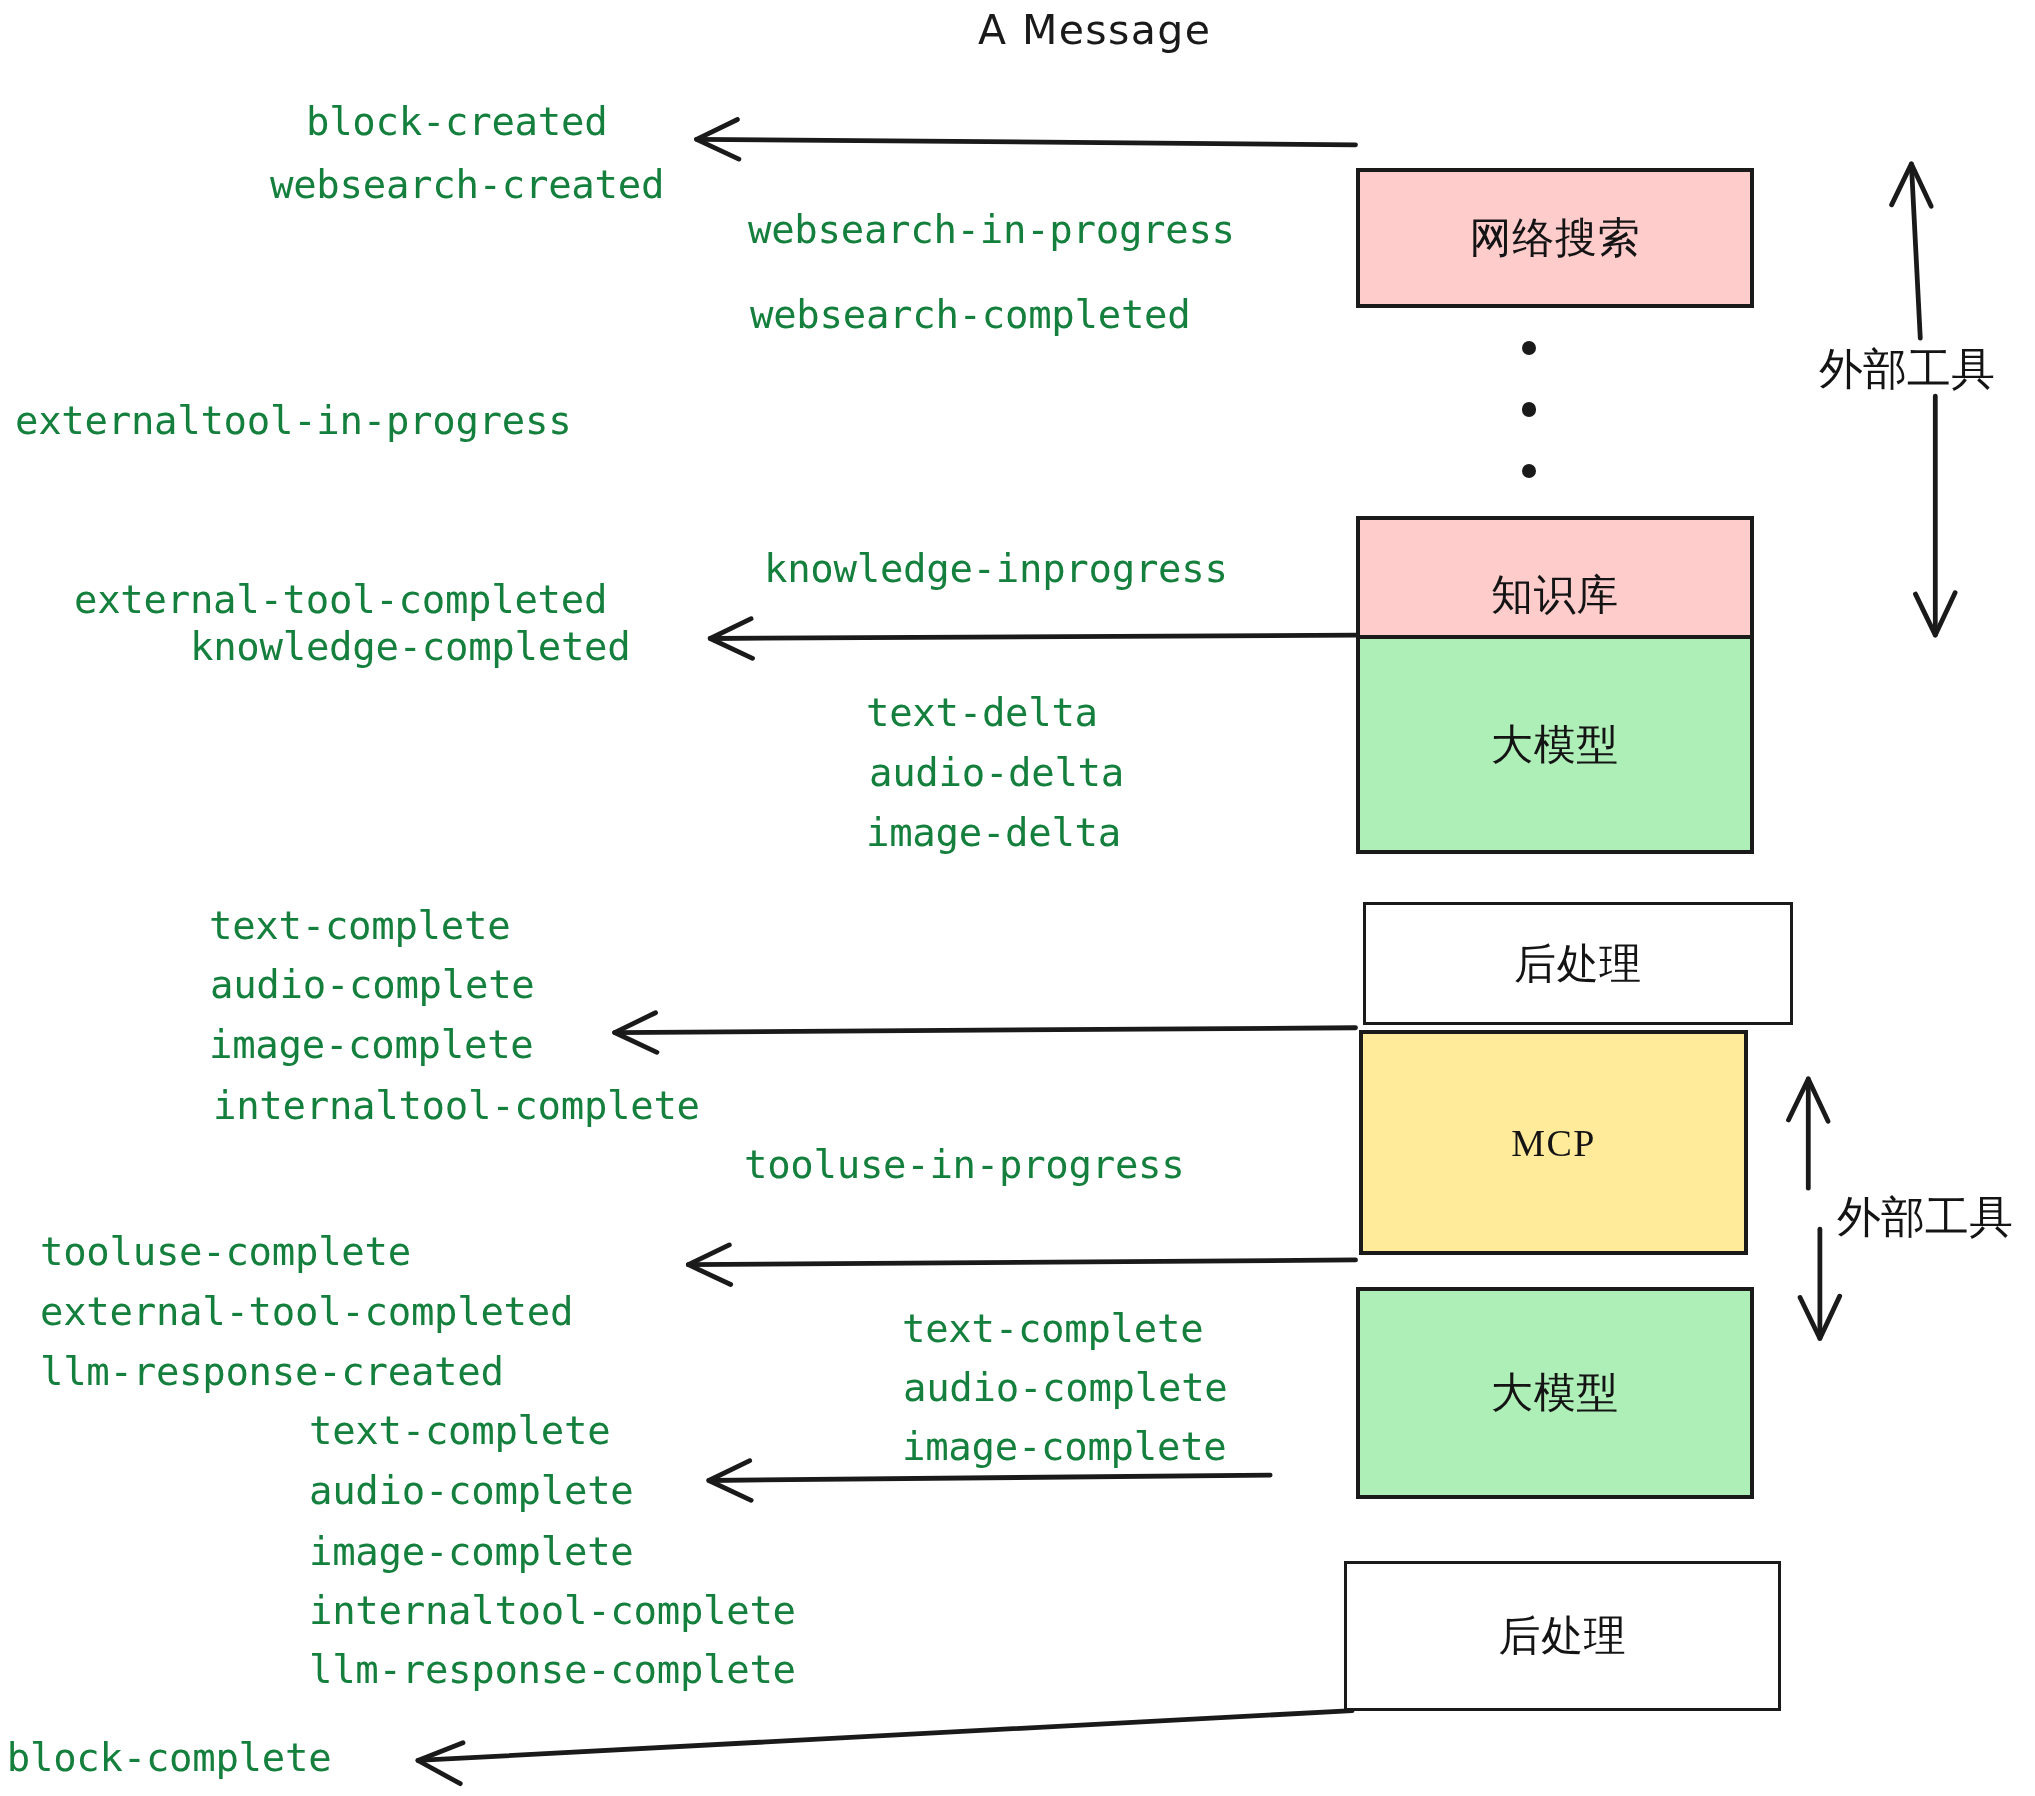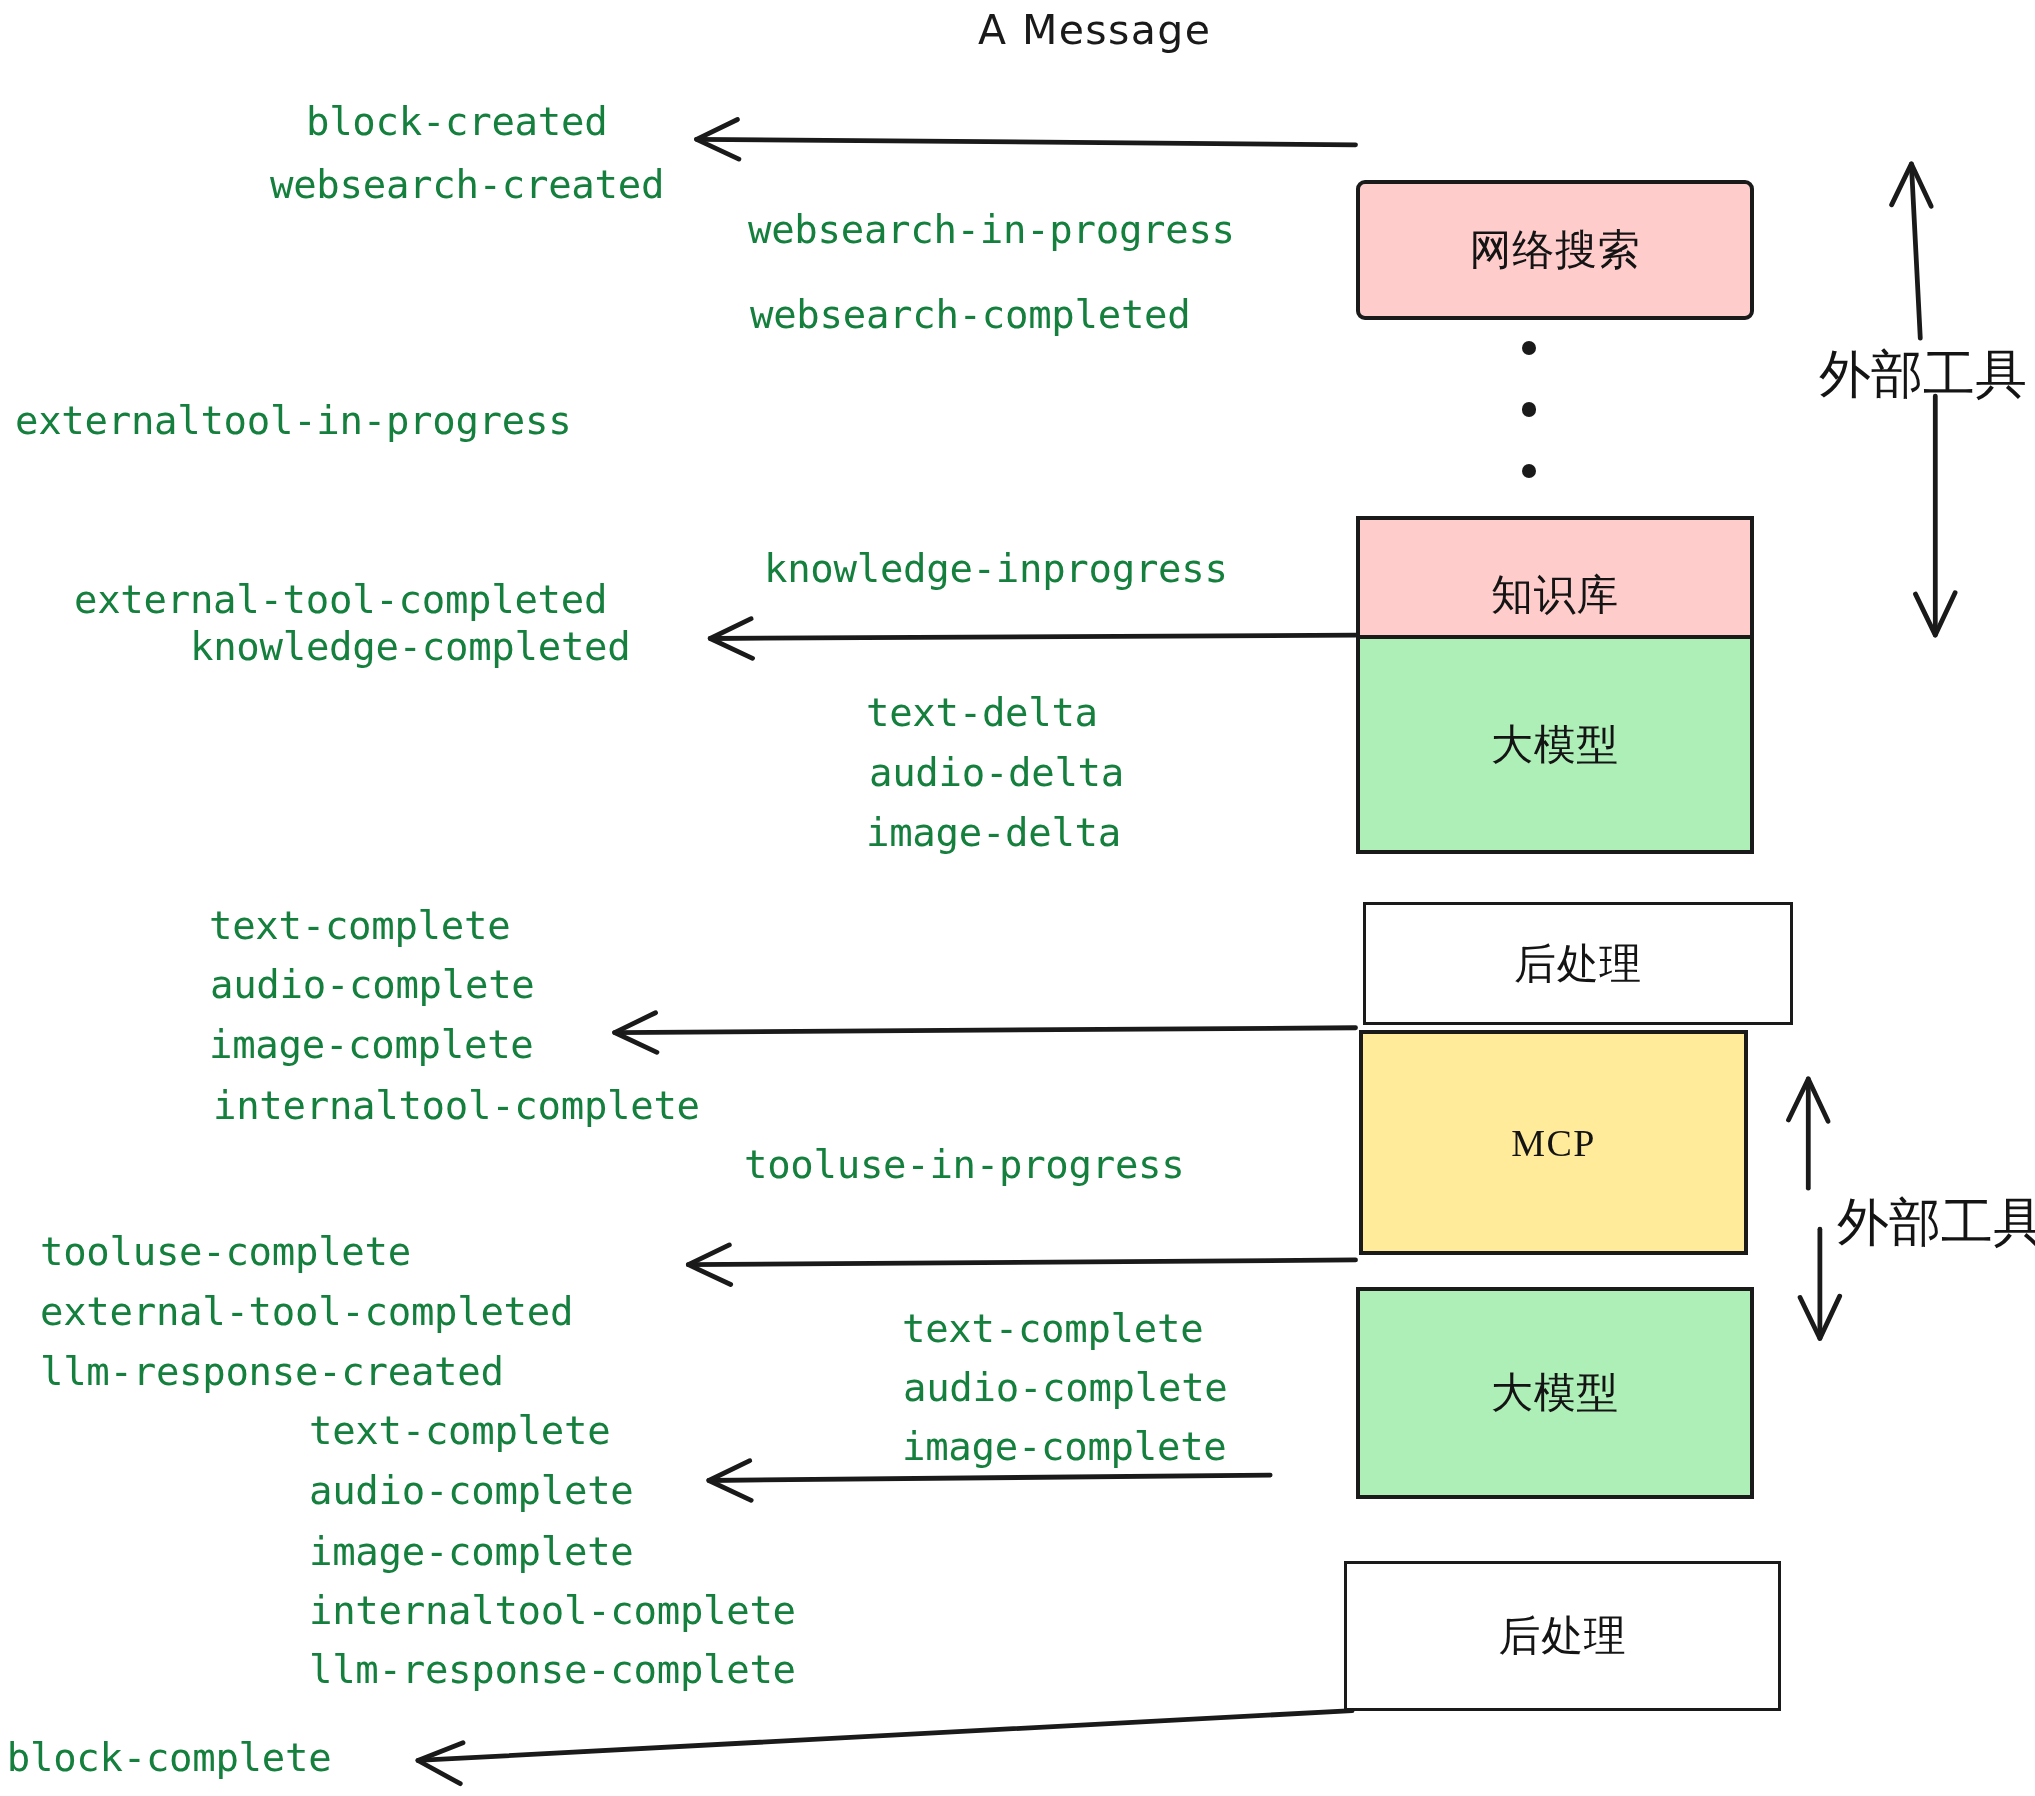--- a/index.html
+++ b/index.html
@@ -47,21 +47,21 @@
     letter-spacing: 0.7px;
   }
   .node-label.latin {
     font-size: 38px;
     letter-spacing: 1.4px;
     font-family: Liberation Serif, serif;
   }
   .side-label {
     position: absolute;
     font-family: "DejaVu Sans", "Liberation Sans", sans-serif;
-    font-size: 52px;
+    font-size: 44px;
     color: #141414;
     white-space: nowrap;
   }
   .dots {
     position: absolute;
     display: flex;
     flex-direction: column;
     align-items: center;
   }
   .dot {
@@ -146,21 +146,21 @@
   <div class="evt" style="left:903px; top:1365px;">audio-complete</div>
   <div class="evt" style="left:902px; top:1424px;">image-complete</div>
 
   <div class="evt" style="left:309px; top:1408px;">text-complete</div>
   <div class="evt" style="left:309px; top:1468px;">audio-complete</div>
   <div class="evt" style="left:309px; top:1529px;">image-complete</div>
   <div class="evt" style="left:309px; top:1588px;">internaltool-complete</div>
   <div class="evt" style="left:309px; top:1647px;">llm-response-complete</div>
   <div class="evt" style="left:6.8px;  top:1735px;">block-complete</div>
 
-  <div class="node" style="left:1356px; top:180px; width:398px; height:140px; background:#FFCCCC;border-radius:9px;">
+  <div class="node" style="left:1356px; top:168px; width:398px; height:140px; background:#FFCCCC;">
     <span class="node-label">网络搜索</span>
   </div>
 
   <div class="dots" style="left:1522px; top:341px; height:137px; justify-content:space-between;">
     <div class="dot"></div>
     <div class="dot"></div>
     <div class="dot"></div>
   </div>
 
   <div class="node" style="left:1356px; top:516px; width:398px; height:157px; background:#FFCCCC;">

